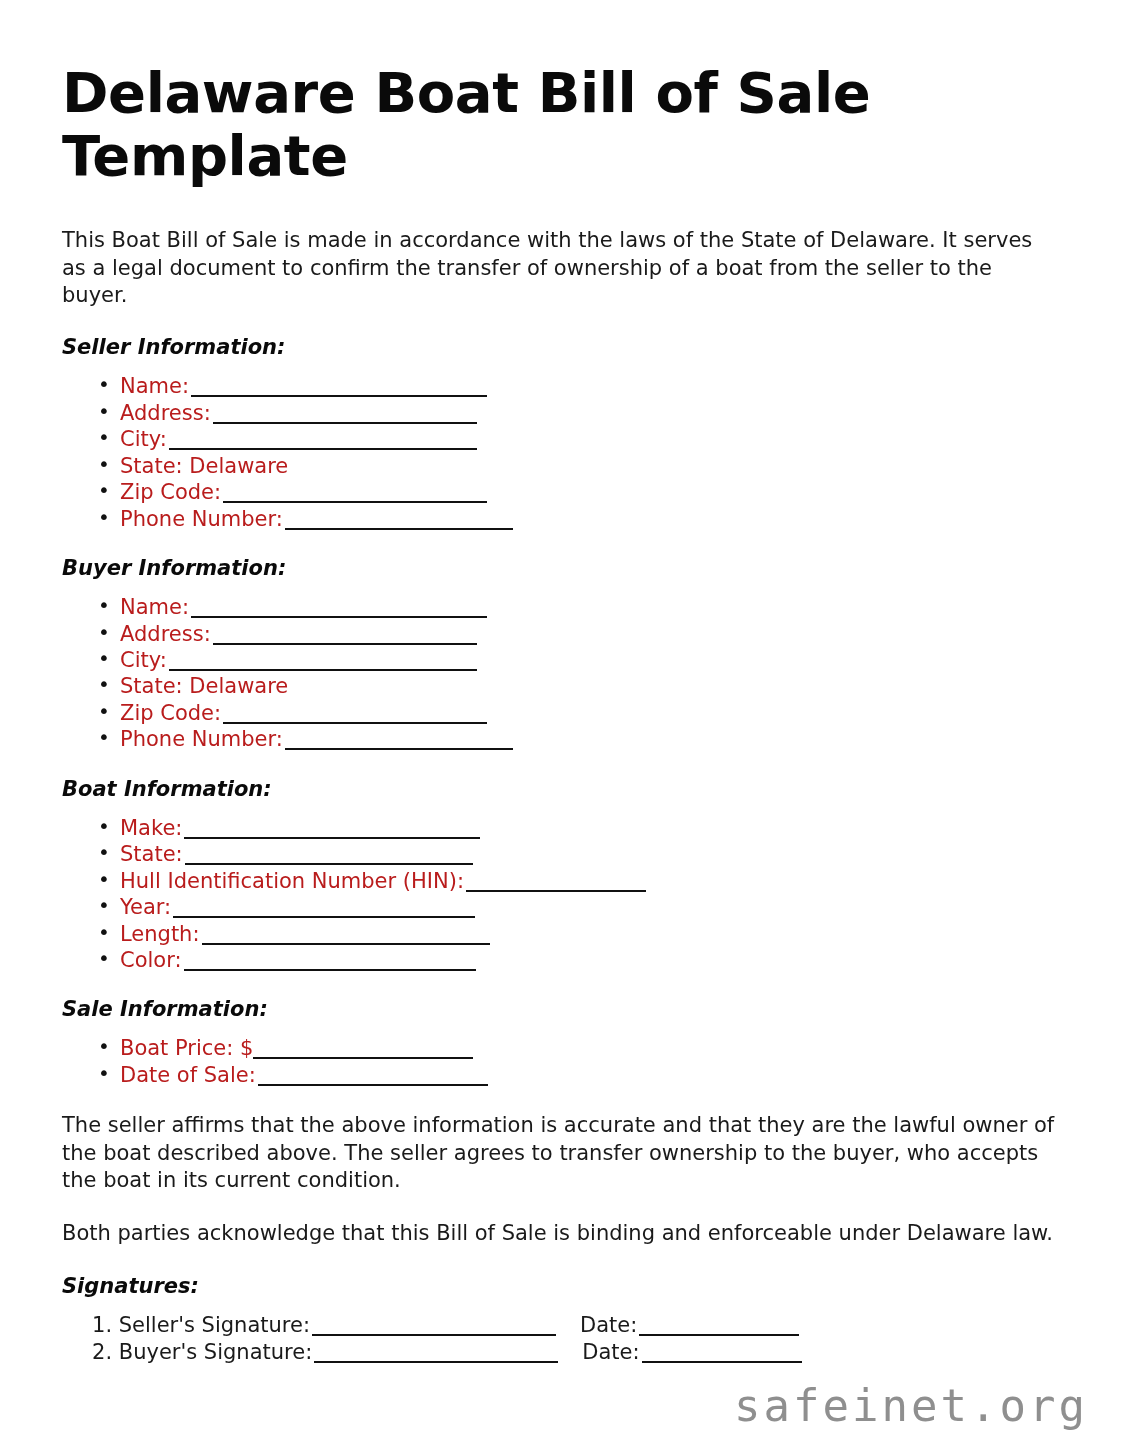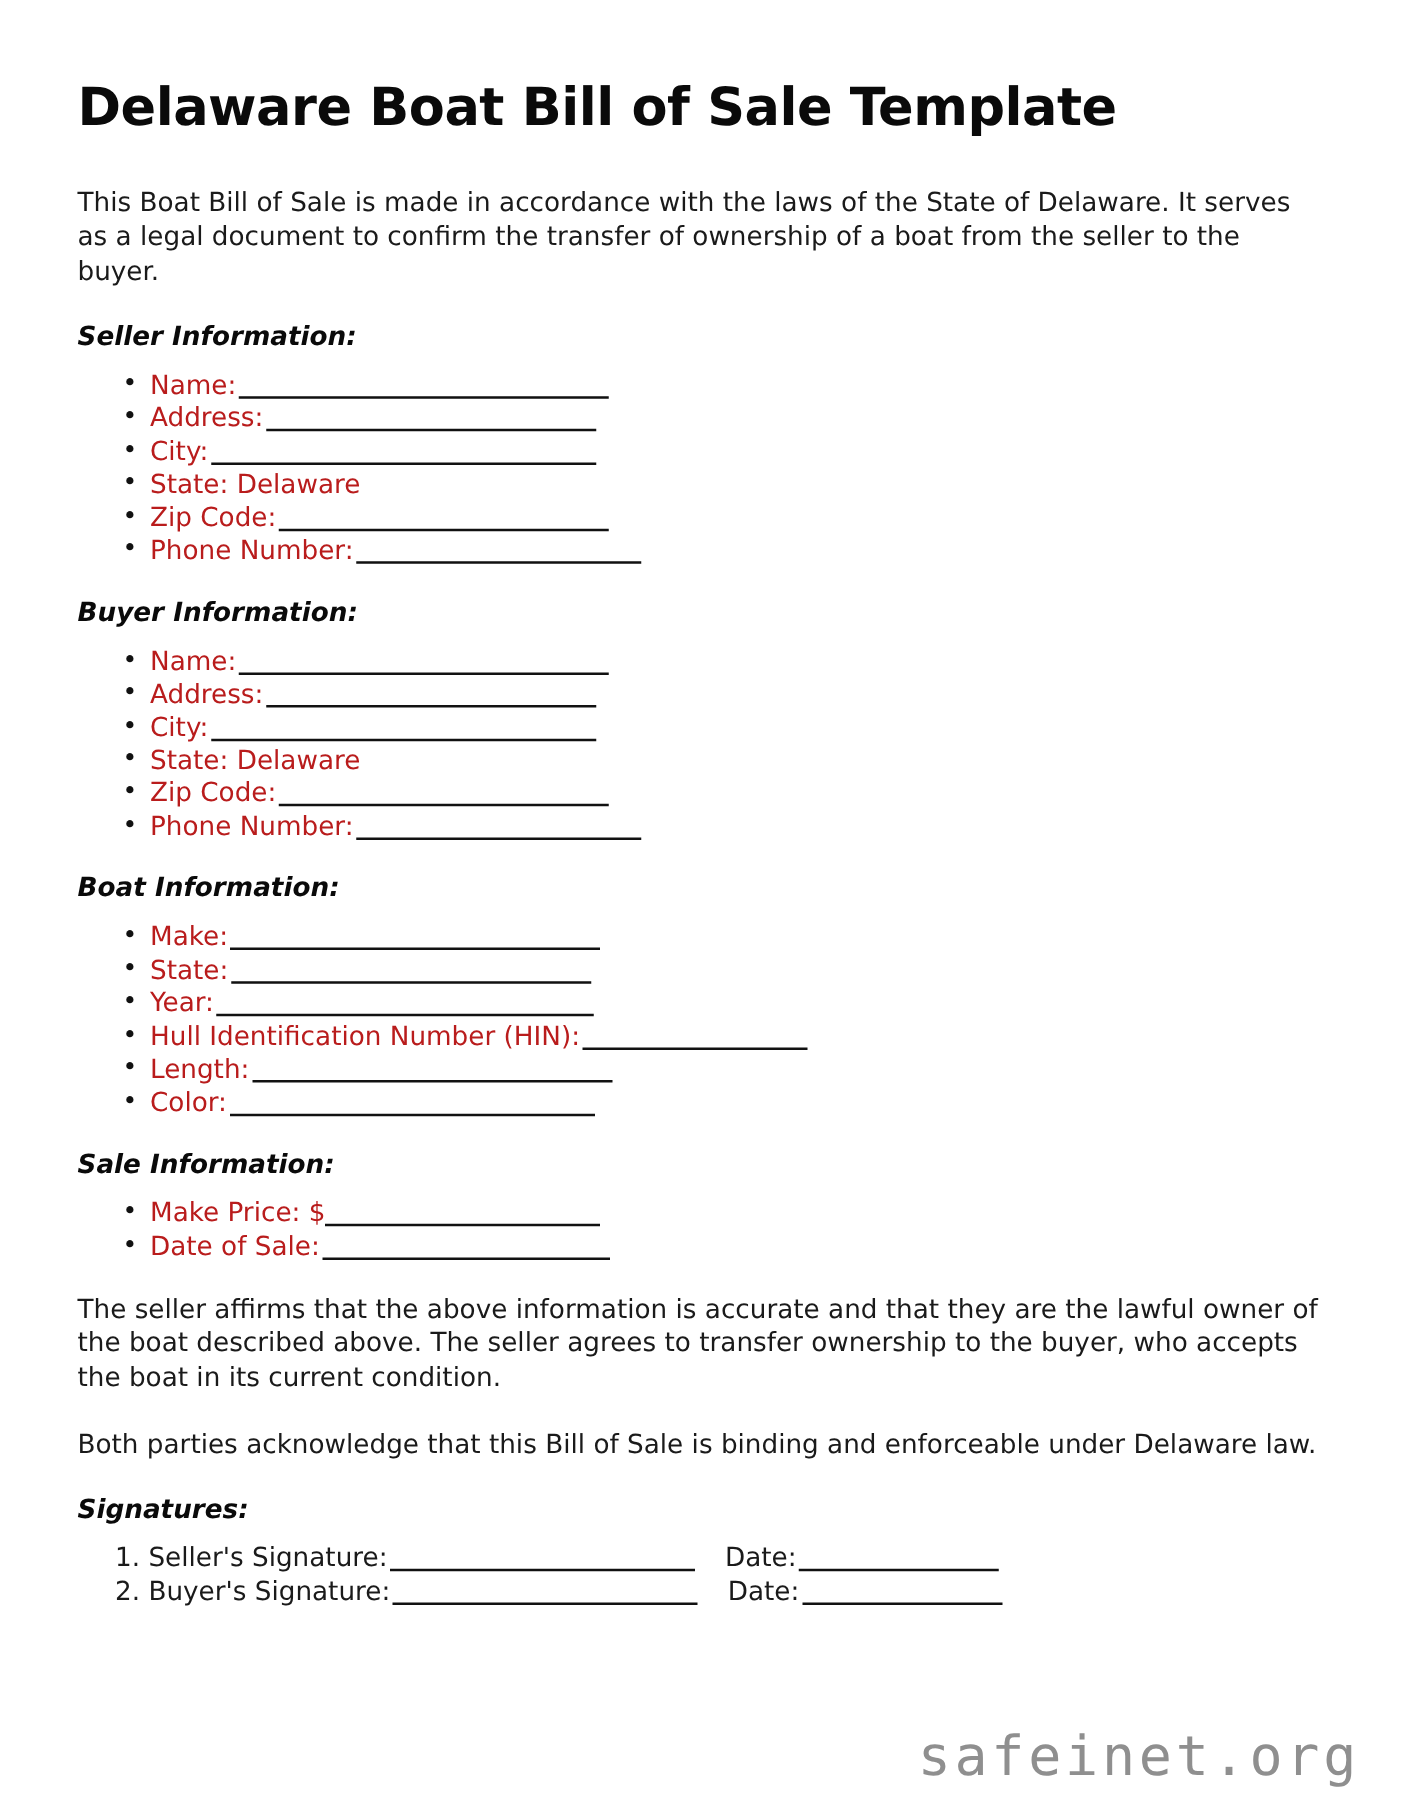--- a/index.html
+++ b/index.html
@@ -17,21 +17,21 @@
   }
   .page {
     position: absolute;
     left: 0; top: 0;
     width: 1124px;
     height: 1455px;
     box-sizing: border-box;
     padding: 62px 62px 0 62px;
   }
   .doc-title {
-    font-size: 42px;
+    font-size: 56px;
     font-weight: bold;
     letter-spacing: -0.4px;
     line-height: 1.12;
     margin: 0 0 40px 0;
     color: #0a0a0a;
   }
   .para {
     font-size: 21px;
     line-height: 1.30;
     margin: 0 0 26px 0;
@@ -129,29 +129,29 @@
     <li><span>City:</span><span class="blank" style="width:308px"></span></li>
     <li><span>State:</span>&nbsp;<span>Delaware</span></li>
     <li><span>Zip Code:</span><span class="blank" style="width:264px"></span></li>
     <li><span>Phone Number:</span><span class="blank" style="width:228px"></span></li>
   </ul>
 
   <h2 class="section-head">Boat Information:</h2>
   <ul class="fields">
     <li><span>Make:</span><span class="blank" style="width:296px"></span></li>
     <li><span>State:</span><span class="blank" style="width:288px"></span></li>
+    <li><span>Hull Identification Number (HIN):</span><span class="blank" style="width:180px"></span></li>
     <li><span>Year:</span><span class="blank" style="width:302px"></span></li>
-    <li><span>Hull Identification Number (HIN):</span><span class="blank" style="width:180px"></span></li>
     <li><span>Length:</span><span class="blank" style="width:288px"></span></li>
     <li><span>Color:</span><span class="blank" style="width:292px"></span></li>
   </ul>
 
   <h2 class="section-head">Sale Information:</h2>
   <ul class="fields">
-    <li><span>Make Price: $</span><span class="blank tight" style="width:220px"></span></li>
+    <li><span>Boat Price: $</span><span class="blank tight" style="width:220px"></span></li>
     <li><span>Date of Sale:</span><span class="blank" style="width:230px"></span></li>
   </ul>
 
   <p class="para">The seller affirms that the above information is accurate and that they are the lawful owner of the boat described above. The seller agrees to transfer ownership to the buyer, who accepts the boat in its current condition.</p>
 
   <p class="para">Both parties acknowledge that this Bill of Sale is binding and enforceable under Delaware law.</p>
 
   <h2 class="section-head">Signatures:</h2>
   <ol class="sigs">
     <li><span>Seller's Signature:</span><span class="blank" style="width:244px"></span><span class="gap"></span><span>Date:</span><span class="blank" style="width:160px"></span></li>

